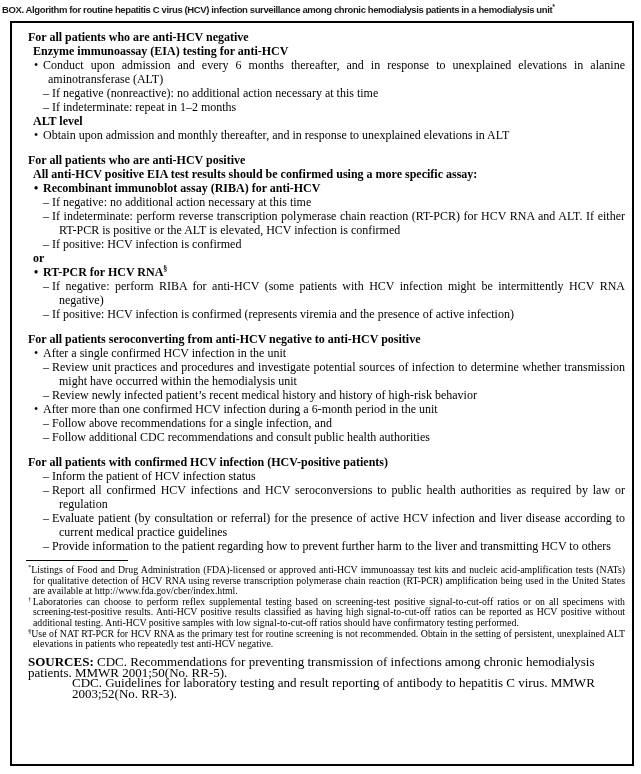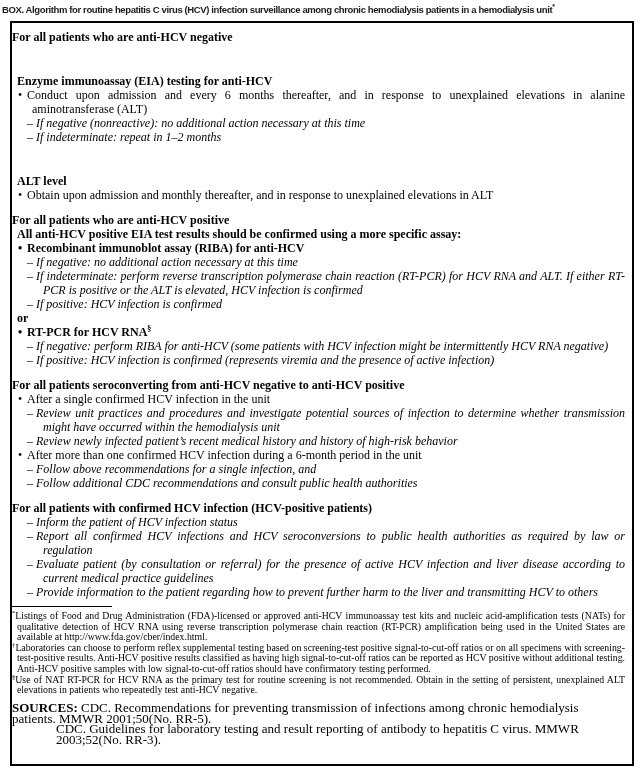--- a/index.html
+++ b/index.html
@@ -10,33 +10,33 @@
     position:absolute;left:2px;top:3px;width:639px;
     font-family:"Liberation Sans", sans-serif;
     font-weight:bold;font-size:9.5px;letter-spacing:-0.38px;
     white-space:nowrap;overflow:hidden;color:#1a1a1a;
   }
   .page-title sup{font-size:7px;letter-spacing:0;}
 
   .box{
     position:absolute;left:10px;top:21px;width:624px;height:745px;
     border:2px solid #000;box-sizing:border-box;
-    padding:7px 7px 0 0;overflow:hidden;
+    padding:7px 7px 0 16px;overflow:hidden;
   }
 
   .content{font-size:12px;line-height:14px;}
   .section{margin-top:11px;}
   .section:first-child{margin-top:0;}
   .h-section{font-weight:bold;}
   .l1{margin-left:5px;font-weight:bold;}
-  .l1.bold{font-weight:bold;margin-top:30px;}
+  .l1.bold{font-weight:bold;}
 
   .item{ text-align:justify; }
   .bullet{padding-left:20px;text-indent:-14px;}
-  .dash{padding-left:31px;text-indent:-16px;font-style:italic;}
+  .dash{padding-left:31px;text-indent:-16px;}
   .bullet.bold{font-weight:bold;}
   .mk{display:inline-block;width:9px;text-indent:0;}
   .content sup{font-size:8px;line-height:0;}
 
   .fn-sep{width:102px;height:1px;background:#000;margin:7px 0 4px -2px;}
   .fnotes{font-size:9.8px;line-height:10.6px;}
   .fn{padding-left:5px;text-indent:-5px;text-align:justify;}
   .fn sup{font-size:6.5px;line-height:0;}
   .sources{margin-top:7px;font-size:13px;line-height:10.8px;}
   .sources .lbl{font-weight:bold;}

